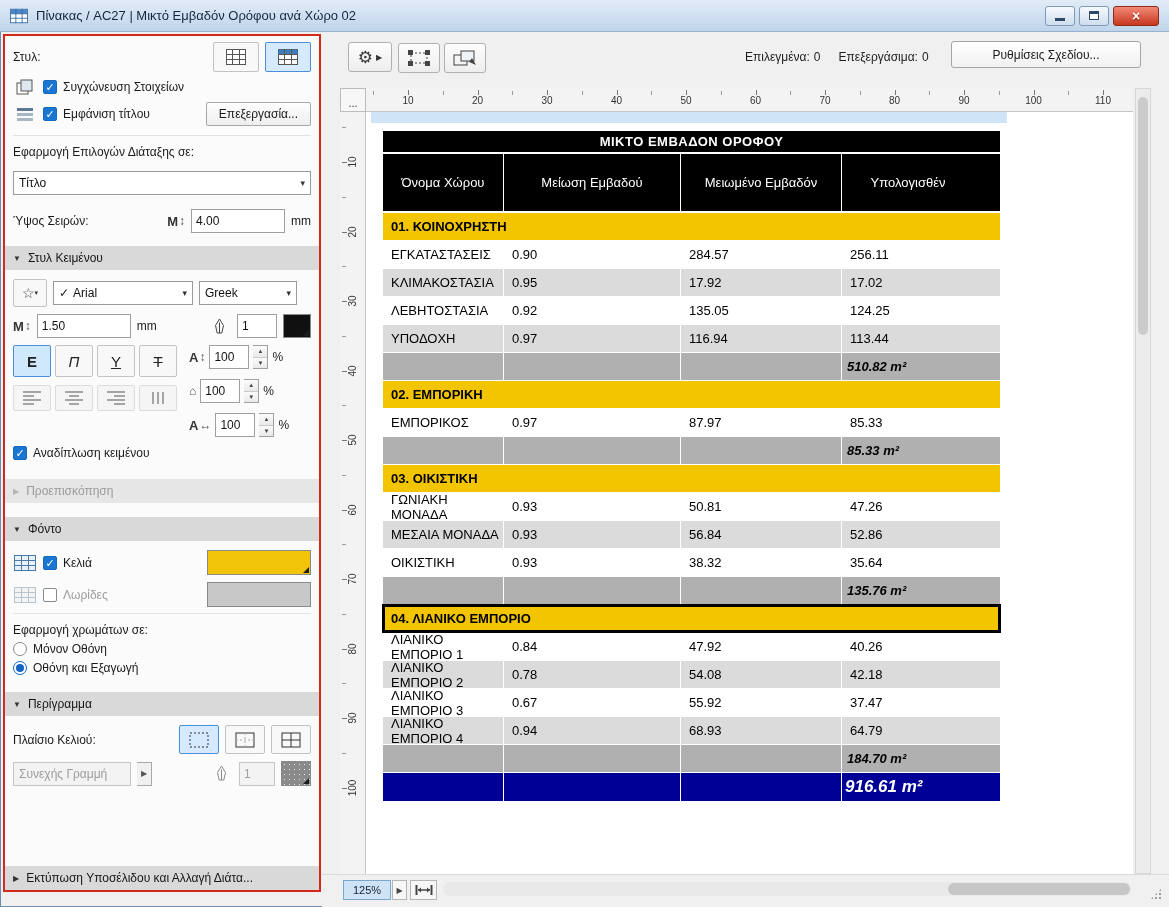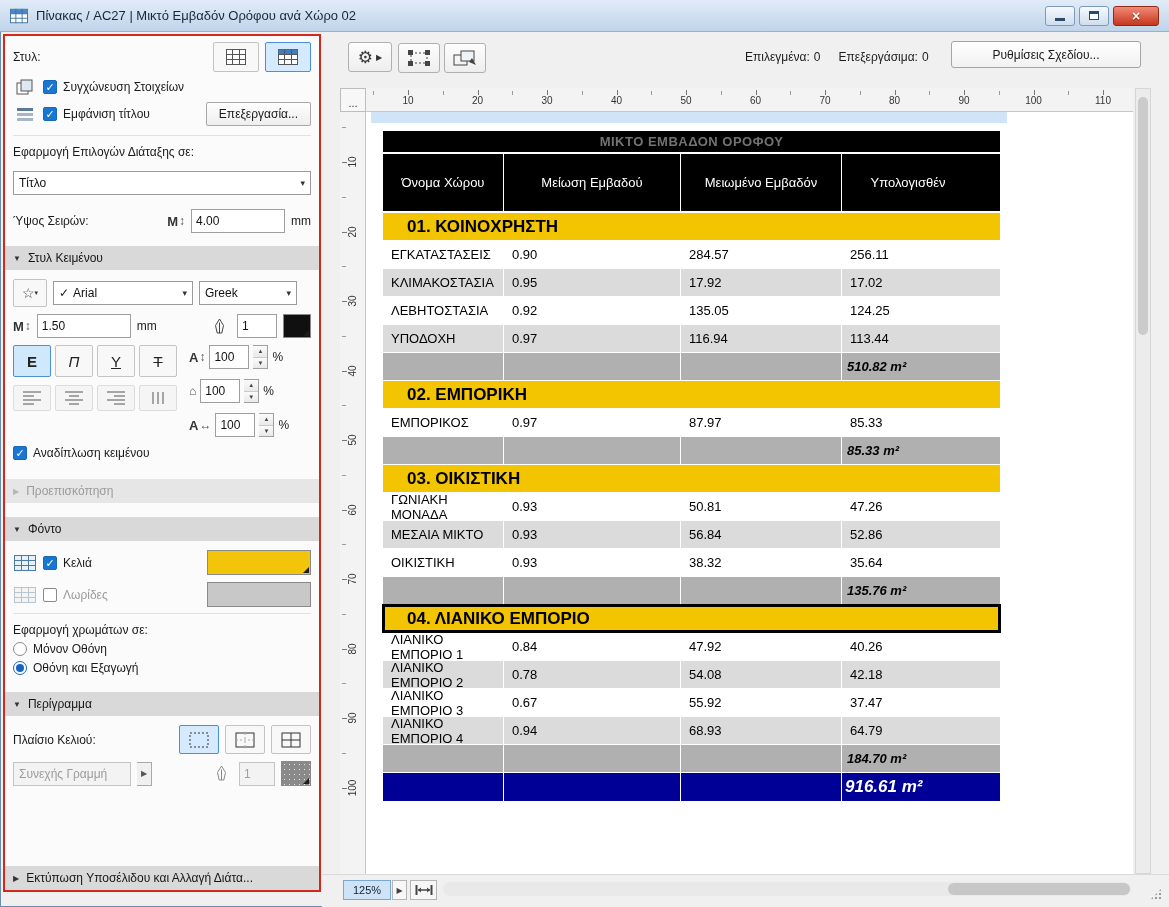--- a/index.html
+++ b/index.html
@@ -120,33 +120,33 @@
   .vtick{position:absolute;left:2px;width:5px;height:1px;background:#777}
   .vtick.minor{width:4px;background:#9a9a9a}
   .vnum{position:absolute;left:2px;width:22px;height:14px;line-height:14px;text-align:center;
     font-size:10px;color:#333;transform:rotate(-90deg)}
 
   .canvas{position:absolute;left:44px;top:80px;width:767px;height:762px;background:#fff;overflow:hidden}
   .extent-strip{position:absolute;left:5px;top:0;width:636px;height:11px;background:#cfe4f7}
 
   
   .schedule{position:absolute;left:17px;top:19px;width:617px}
-  .s-title{height:21px;background:#000;color:#737373;font-weight:bold;font-size:13px;letter-spacing:.5px;
+  .s-title{height:21px;background:#000;color:#ffffff;font-weight:bold;font-size:13px;letter-spacing:.5px;
     display:flex;align-items:center;justify-content:center;margin-bottom:2px}
   .s-head{display:flex;height:57px;background:#000;margin-bottom:2px}
   .s-hcell{color:#fff;font-size:13px;display:flex;align-items:center;justify-content:center;border-right:1px solid #fff}
   .s-hcell:last-child{border-right:none}
   .c0{width:121px}.c1{width:177px}.c2{width:161px}.c3{width:132px}
   .s-row{display:flex;height:27px;margin-bottom:1px}
   .s-data{background:#fff}
   .s-data.alt{background:var(--alt-bg)}
   .s-cell{padding-left:8px;font-size:13px;color:#000;display:flex;align-items:center;border-right:1px solid #fff}
   .s-cell:last-child{border-right:none}
   .s-group{background:var(--group-bg)}
-  .s-gcell{width:100%;font-weight:bold;font-size:17px;color:#000;display:flex;align-items:center;padding-left:24px}
+  .s-gcell{width:100%;font-weight:bold;font-size:13px;color:#000;display:flex;align-items:center;padding-left:8px}
   .s-group.sel{outline:3px solid #000;outline-offset:-2px}
   .s-subtotal{background:var(--subtotal-bg)}
   .st-val{font-weight:bold;font-style:italic;padding-left:5px}
   .s-total{background:var(--total-bg);height:28px}
   .total-val{color:#fff;font-weight:bold;font-style:italic;font-size:17px;padding-left:3px}
 
   
   .vscroll{position:absolute;left:813px;top:56px;width:16px;height:786px;background:#ececec;border:1px solid #d6d6d6}
   .vthumb{position:absolute;left:2px;right:2px;top:8px;height:238px;background:#cbcbcb;border-radius:6px}
   .bottombar{position:absolute;left:0;top:842px;right:0;height:33px;background:#f0f0f0;border-top:1px solid #dadada}
@@ -665,21 +665,21 @@
             <div class="s-row s-group">
               <div class="s-gcell">03. ΟΙΚΙΣΤΙΚΗ</div>
             </div>
             <div class="s-row s-data">
               <div class="s-cell c0">ΓΩΝΙΑΚΗ ΜΟΝΑΔΑ</div>
               <div class="s-cell c1">0.93</div>
               <div class="s-cell c2">50.81</div>
               <div class="s-cell c3">47.26</div>
             </div>
             <div class="s-row s-data alt">
-              <div class="s-cell c0">ΜΕΣΑΙΑ ΜΙΚΤΟ</div>
+              <div class="s-cell c0">ΜΕΣΑΙΑ ΜΟΝΑΔΑ</div>
               <div class="s-cell c1">0.93</div>
               <div class="s-cell c2">56.84</div>
               <div class="s-cell c3">52.86</div>
             </div>
             <div class="s-row s-data">
               <div class="s-cell c0">ΟΙΚΙΣΤΙΚΗ</div>
               <div class="s-cell c1">0.93</div>
               <div class="s-cell c2">38.32</div>
               <div class="s-cell c3">35.64</div>
             </div>

